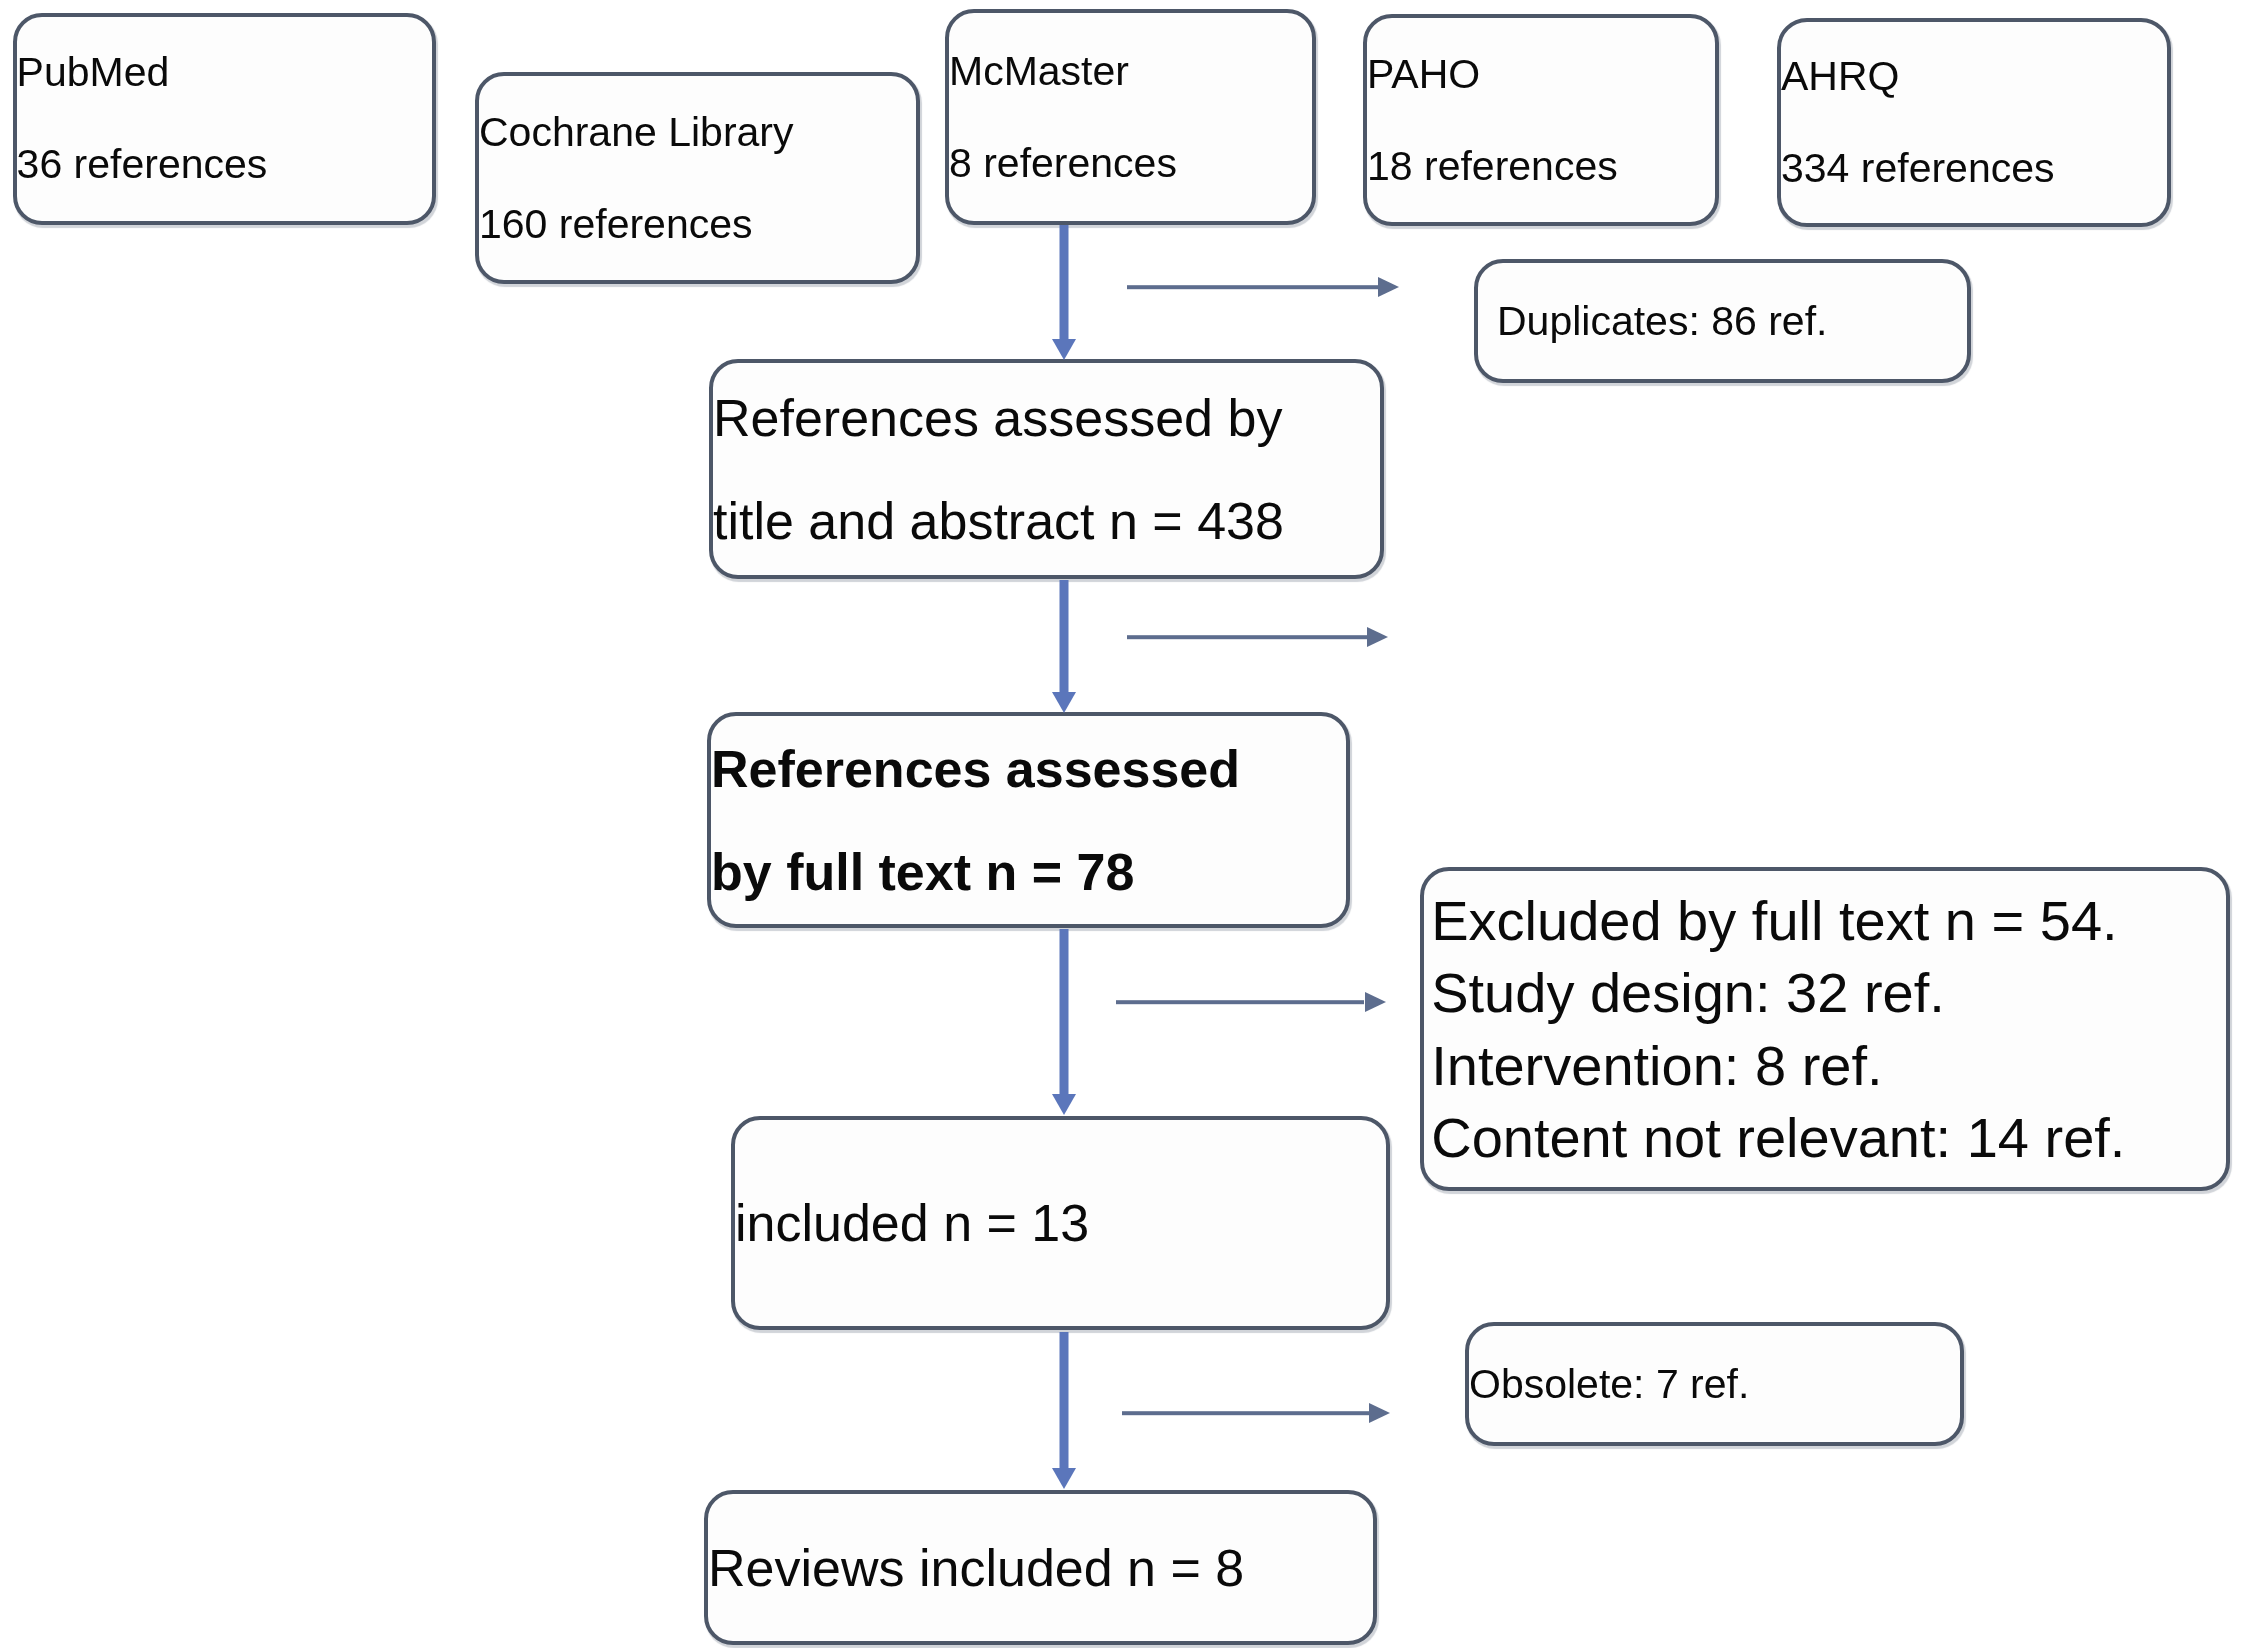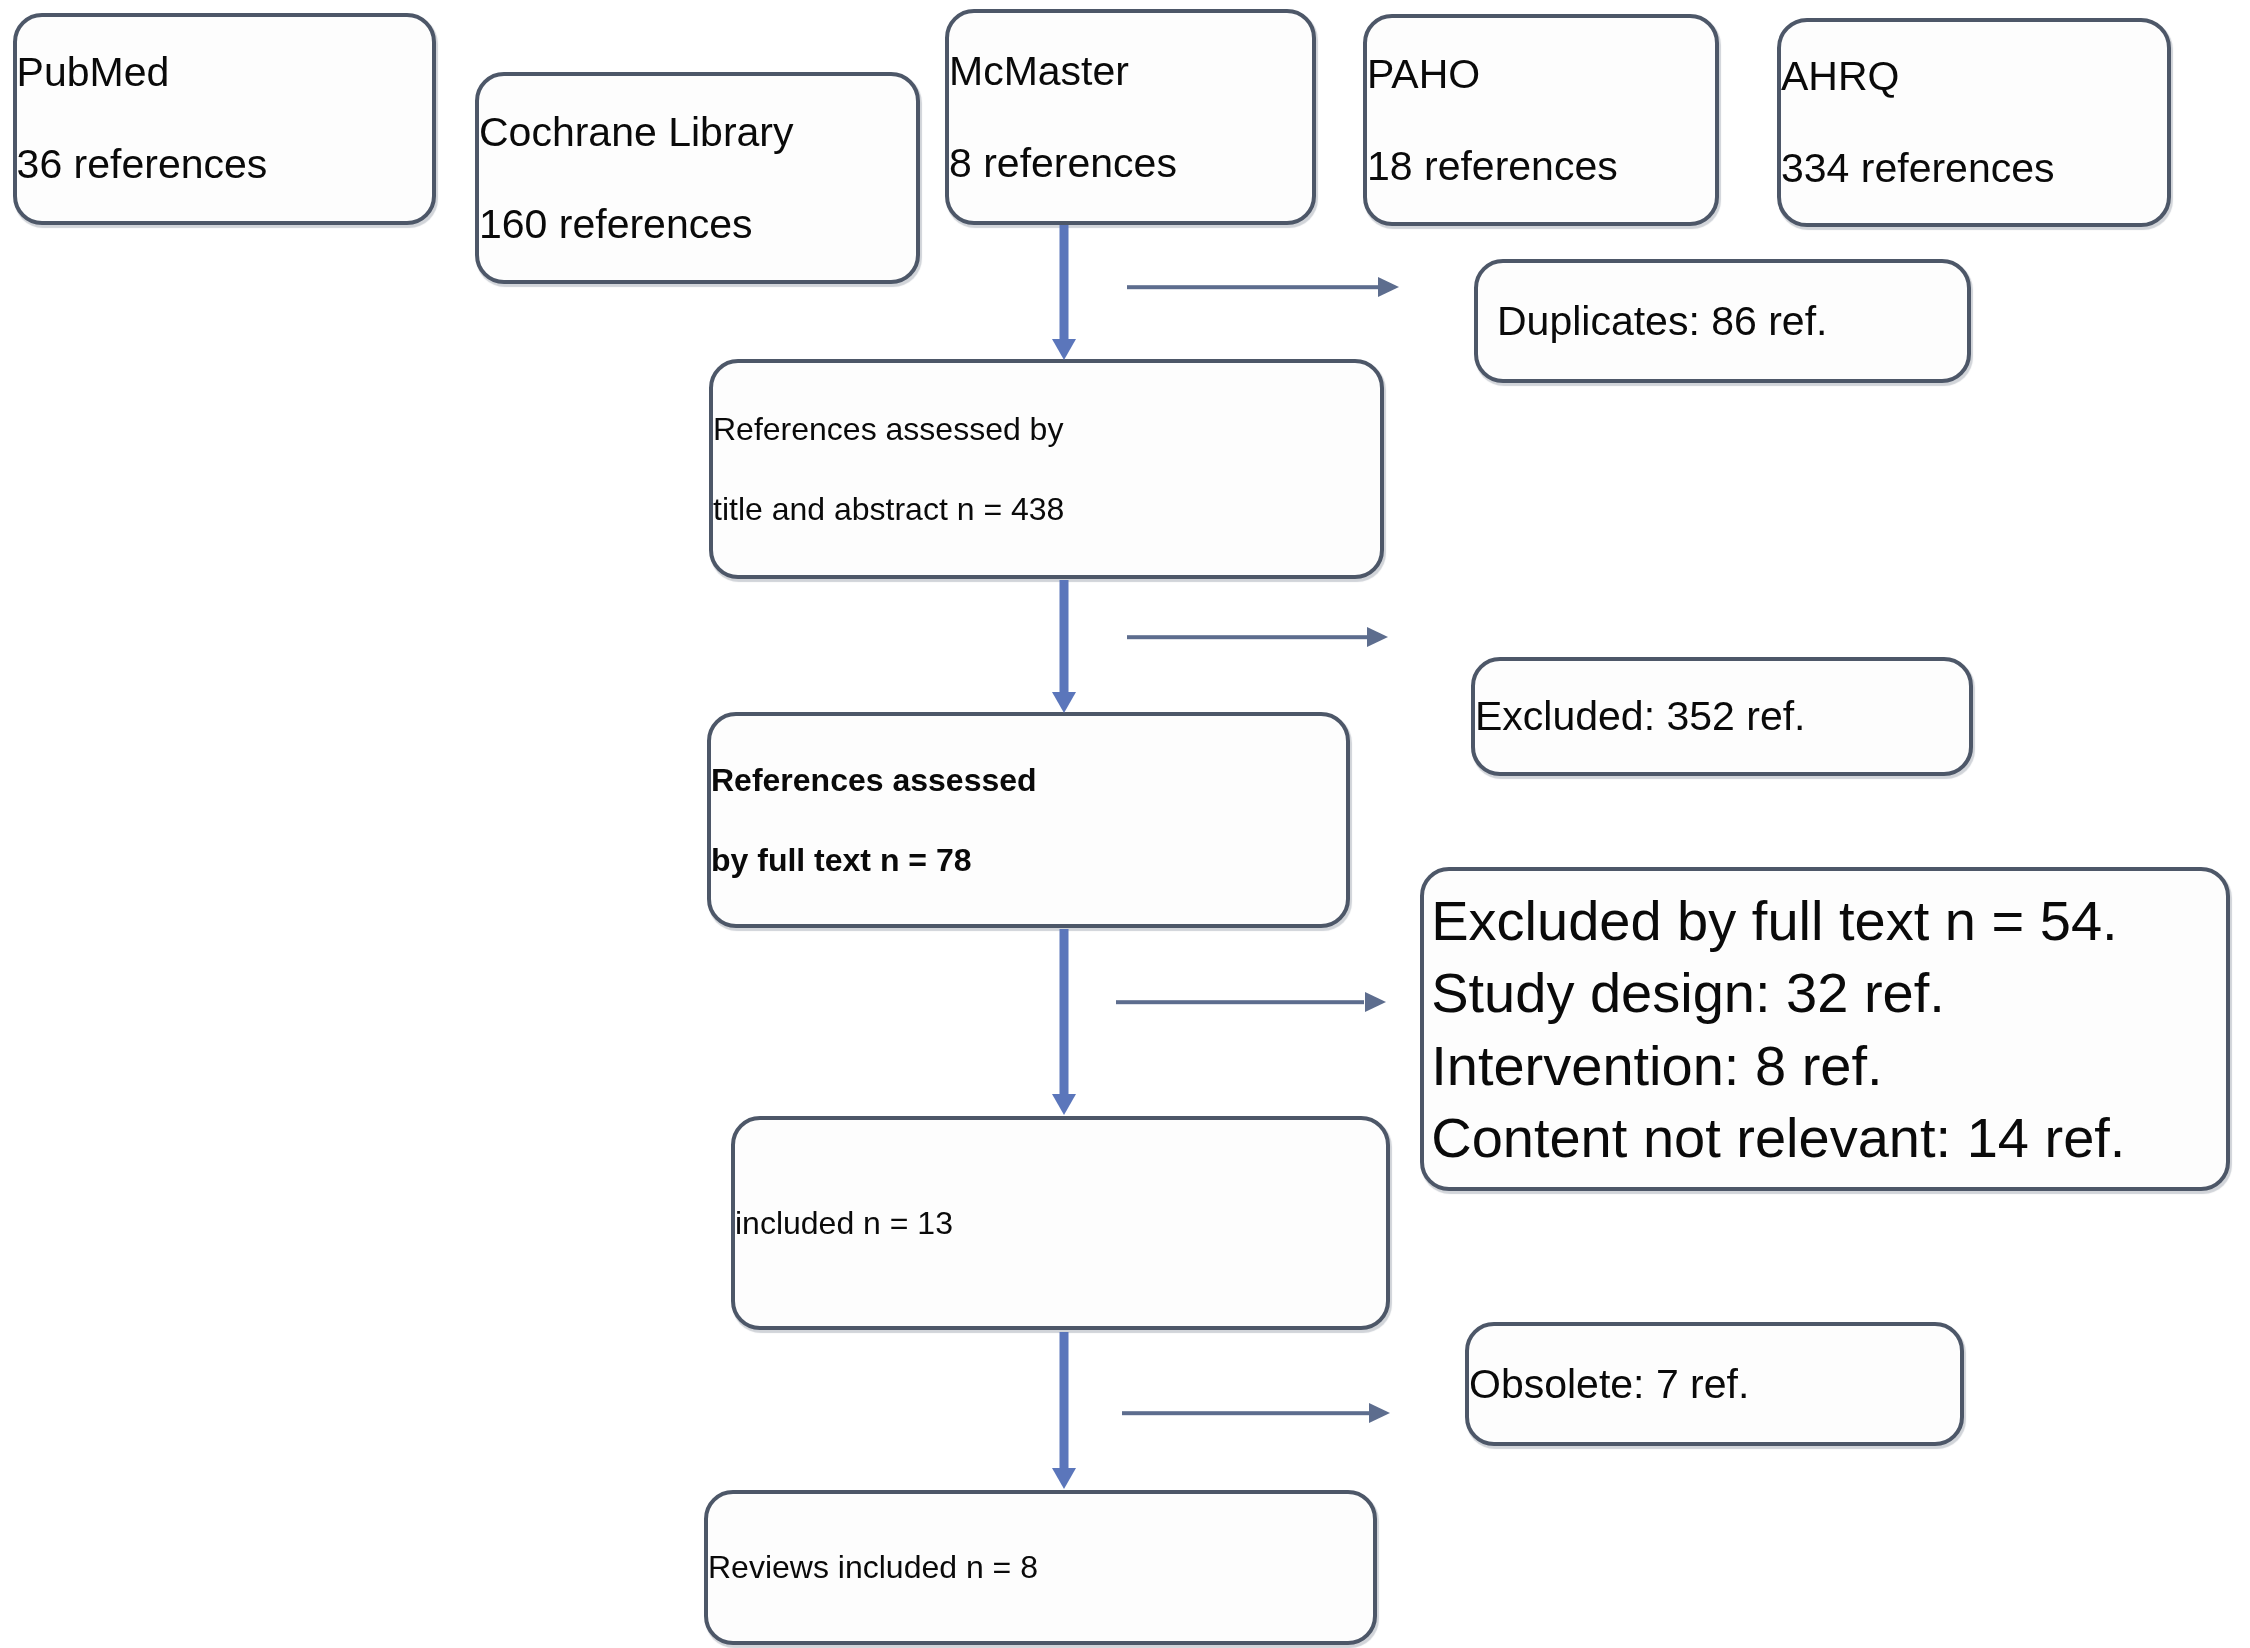--- a/index.html
+++ b/index.html
@@ -32,21 +32,21 @@
     display: flex;
     flex-direction: column;
     align-items: flex-start;
     justify-content: center;
     text-align: center;
     color: var(--text);
     box-shadow: 1.8px 2.7px 0.9px rgba(90, 100, 120, 0.28);
   }
   .box .line { display: block; white-space: nowrap; }
   .source-box { font-size: 41px; gap: 45px; }
-  .stage-box  { font-size: 32px; gap: 43px; }
+  .stage-box  { font-size: 52px; gap: 43px; }
   .side-box   { font-size: 41px; }
   .side-box-multi { justify-content: space-evenly; font-size: 56px; padding: 9px 7.2px; }
   .arrow { position: absolute; pointer-events: none; }
   .v-shaft {
     position: absolute;
     left: 50%;
     transform: translateX(-50%);
     top: 0;
     width: 9px;
     background: var(--arrow-vertical);
@@ -127,23 +127,20 @@
   </div>
 
   <div class="box stage-box" style="left:704px; top:1490px; width:673px; height:155px;">
     <span class="line">Reviews included n = 8</span>
   </div>
 
   <div class="box side-box" style="left:1474px; top:259px; width:497px; height:124px;padding-left:19px;">
     <span class="line">Duplicates: 86 ref.</span>
   </div>
 
-  <div class="box side-box" style="left:1471px; top:657px; width:502px; height:119px;">
-    <span class="line">Excluded: 352 ref.</span>
-  </div>
 
   <div class="box side-box side-box-multi" style="left:1420px; top:867px; width:810px; height:324px;">
     <span class="line">Excluded by full text n = 54.</span>
     <span class="line">Study design: 32 ref.</span>
     <span class="line">Intervention: 8 ref.</span>
     <span class="line">Content not relevant: 14 ref.</span>
   </div>
 
   <div class="box side-box" style="left:1465px; top:1322px; width:499px; height:124px;">
     <span class="line">Obsolete: 7 ref.</span>

